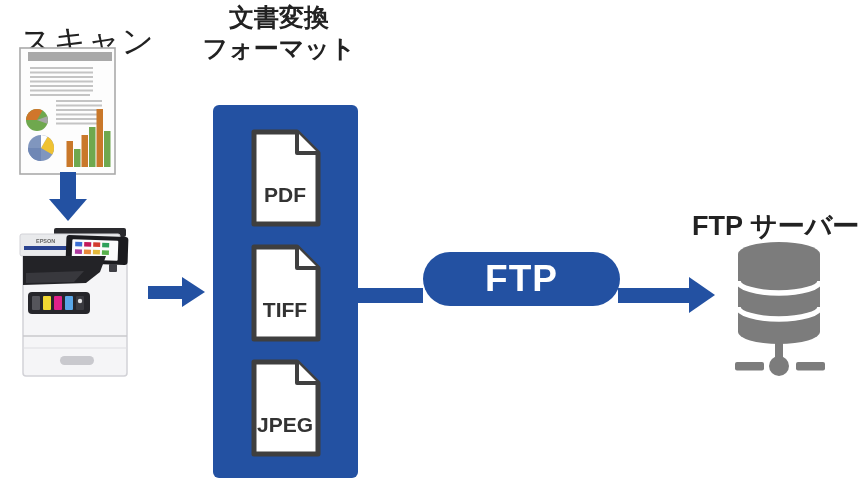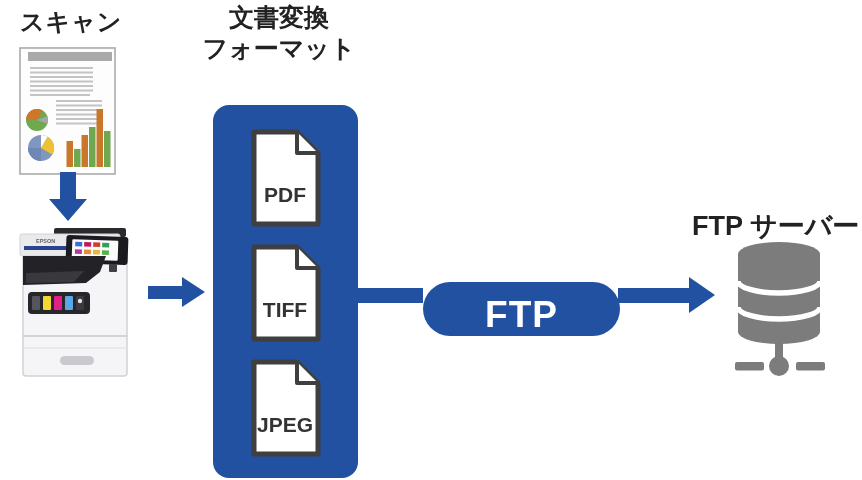--- a/index.html
+++ b/index.html
@@ -9,22 +9,22 @@
     height: 480px;
     background: #ffffff;
     overflow: hidden;
     font-family: "Liberation Sans", "DejaVu Sans", sans-serif;
     color: var(--ink, #222);
   }
   .abs { position: absolute; }
 
   
   .scan-label {
-    left: 20px; top: 6px;
-    font-size: 24px; font-weight: bold; letter-spacing: 1px;
+    left: 20px; top: 20px;
+    font-size: 32px; font-weight: normal; letter-spacing: 1px;
     color: var(--ink);
   }
   .format-title {
     left: 192px; top: 2px; width: 174px;
     text-align: center;
     font-size: 25px; font-weight: bold; line-height: 31px;
     color: var(--ink);
   }
   .server-label {
     left: 692px; top: 208px;
@@ -48,33 +48,33 @@
               border-left: 23px solid var(--accent-blue); }
 
   .line-left  { left: 356px; top: 288px; width: 67px; height: 15px; }
   .line-right { left: 618px; top: 288px; width: 71px; height: 15px; }
   .r2-head    { left: 689px; top: 277px; width: 0; height: 0;
                 border-top: 18px solid transparent;
                 border-bottom: 18px solid transparent;
                 border-left: 26px solid var(--accent-blue); }
 
   .ftp-pill {
-    left: 423px; top: 282px; width: 197px; height: 54px;
+    left: 423px; top: 252px; width: 197px; height: 54px;
     border-radius: 27px;
-    display: flex; align-items: flex-end; justify-content: center;
+    display: flex; align-items: center; justify-content: center;
   }
   .ftp-pill .ftp-text {
     color: #ffffff; font-size: 37px; font-weight: bold; letter-spacing: 1px;
   }
 
   
   .format-box {
     left: 213px; top: 105px; width: 145px; height: 373px;
     background: var(--accent-blue);
-    border-radius: 16px;
+    border-radius: 6px;
     display: flex; flex-direction: column; align-items: center;
     padding-top: 23px; box-sizing: border-box;
   }
   .file-icon { width: 74px; height: 100px; flex: 0 0 auto; }
   .file-icon + .file-icon { margin-top: 15px; }
   .file-icon text {
     font-family: "Liberation Sans", "DejaVu Sans", sans-serif;
     font-weight: bold; font-size: 21px; fill: #333333;
   }
 

